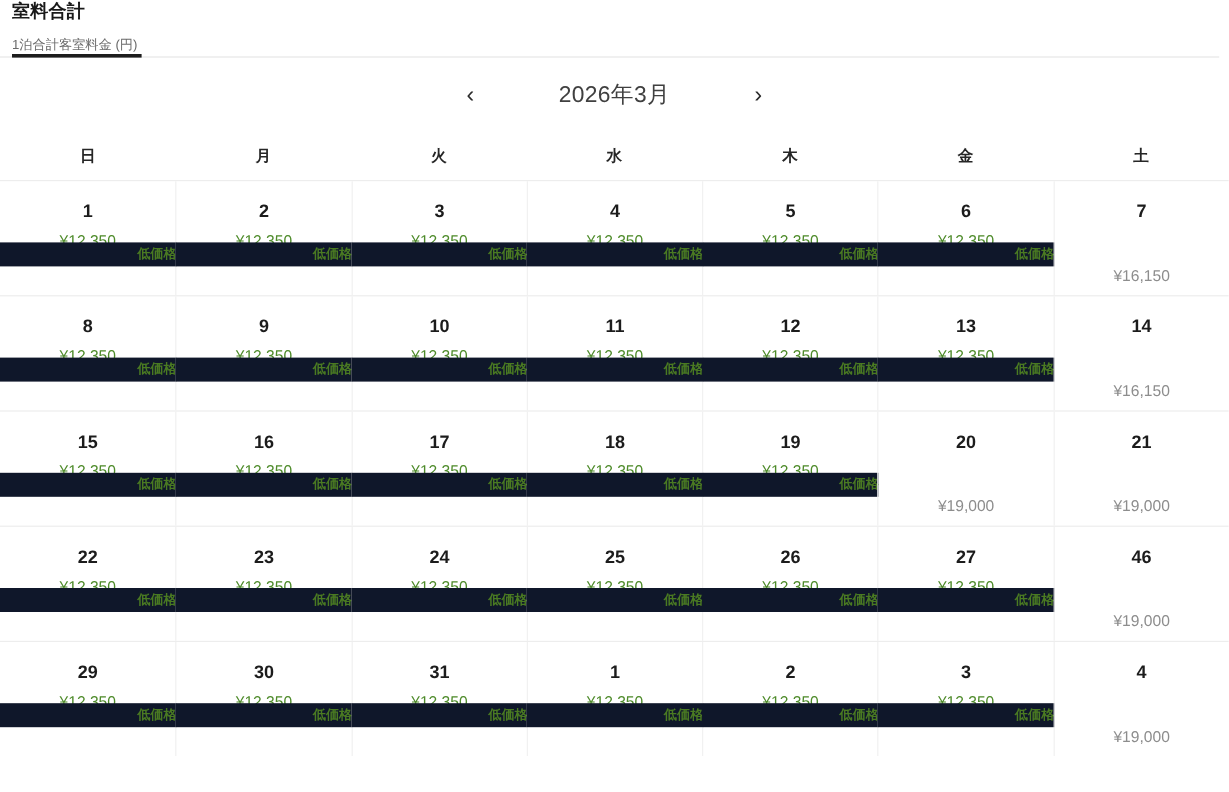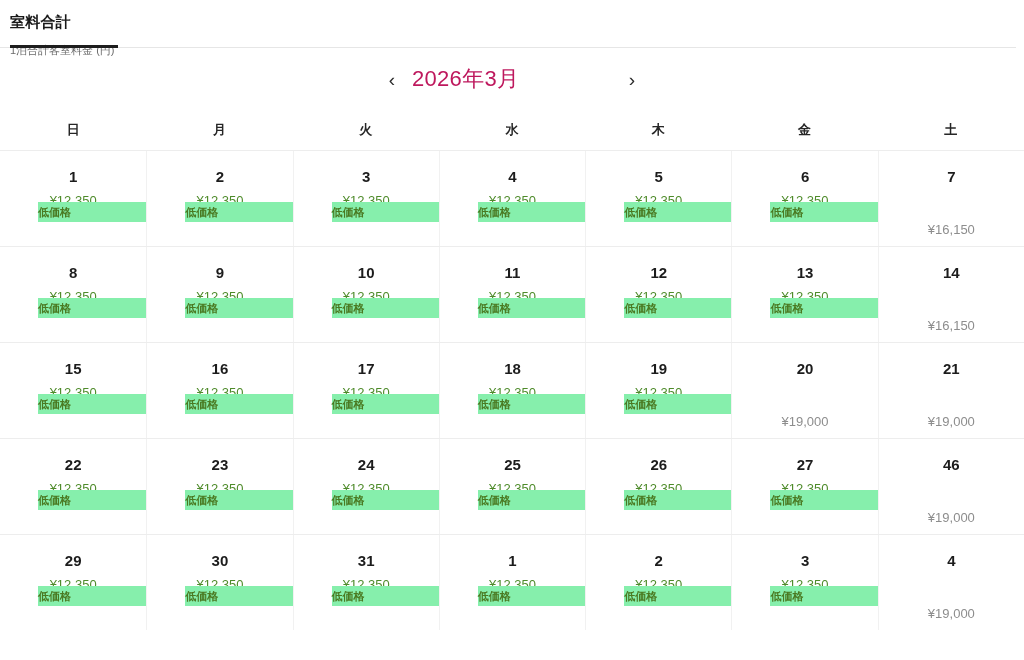--- a/index.html
+++ b/index.html
@@ -11,21 +11,21 @@
     width: 1024px;
     height: 660px;
     font-family: "Liberation Sans", "DejaVu Sans", sans-serif;
     color: #1f1f1f;
     overflow: hidden;
   }
 
   
   .header {
     position: relative;
-    padding: 13px 0 0 10px;
+    padding: 1px 0 0 10px;
     height: 48px;
     box-sizing: border-box;
   }
   .header-title {
     font-size: 15px;
     font-weight: 700;
     letter-spacing: 0.2px;
     line-height: 18px;
     color: #191919;
   }
@@ -69,24 +69,24 @@
     font-size: 19px;
     color: #2b2b2b;
     background: transparent;
     border: none;
     cursor: pointer;
     font-family: "Liberation Sans", sans-serif;
     line-height: 1;
   }
   .month-label {
     min-width: 200px;
-    text-align: left;
-    font-size: 22px;
+    text-align: center;
+    font-size: 19px;
     font-weight: 400;
-    color: #be185d;
+    color: #404040;
     letter-spacing: 0.3px;
   }
 
   
   .calendar {
     width: 100%;
   }
   .weekday-row {
     display: grid;
     grid-template-columns: repeat(7, 1fr);
@@ -130,26 +130,25 @@
   .price-low { color: #4e8b2a; }
   .price-normal { color: #8d8d8d; margin-top: 33px; }
 
   .badge {
     position: absolute;
     left: -1px;
     right: -1px;
     bottom: 24px;
     height: 20px;
     line-height: 20px;
-    background: #86efac;
+    background: #0f172a;
     color: #4a7a22;
     font-size: 11px;
     font-weight: 700;
-    text-align: left;
-    margin-left: 39px;
+    text-align: right;
   }
 </style>
 </head>
 <body>
 
 <div class="header">
   <div class="header-title">室料合計</div>
   <div class="header-subtitle">1泊合計客室料金 (円)</div>
   <div class="tab-divider"></div>
   <div class="tab-indicator"></div>

